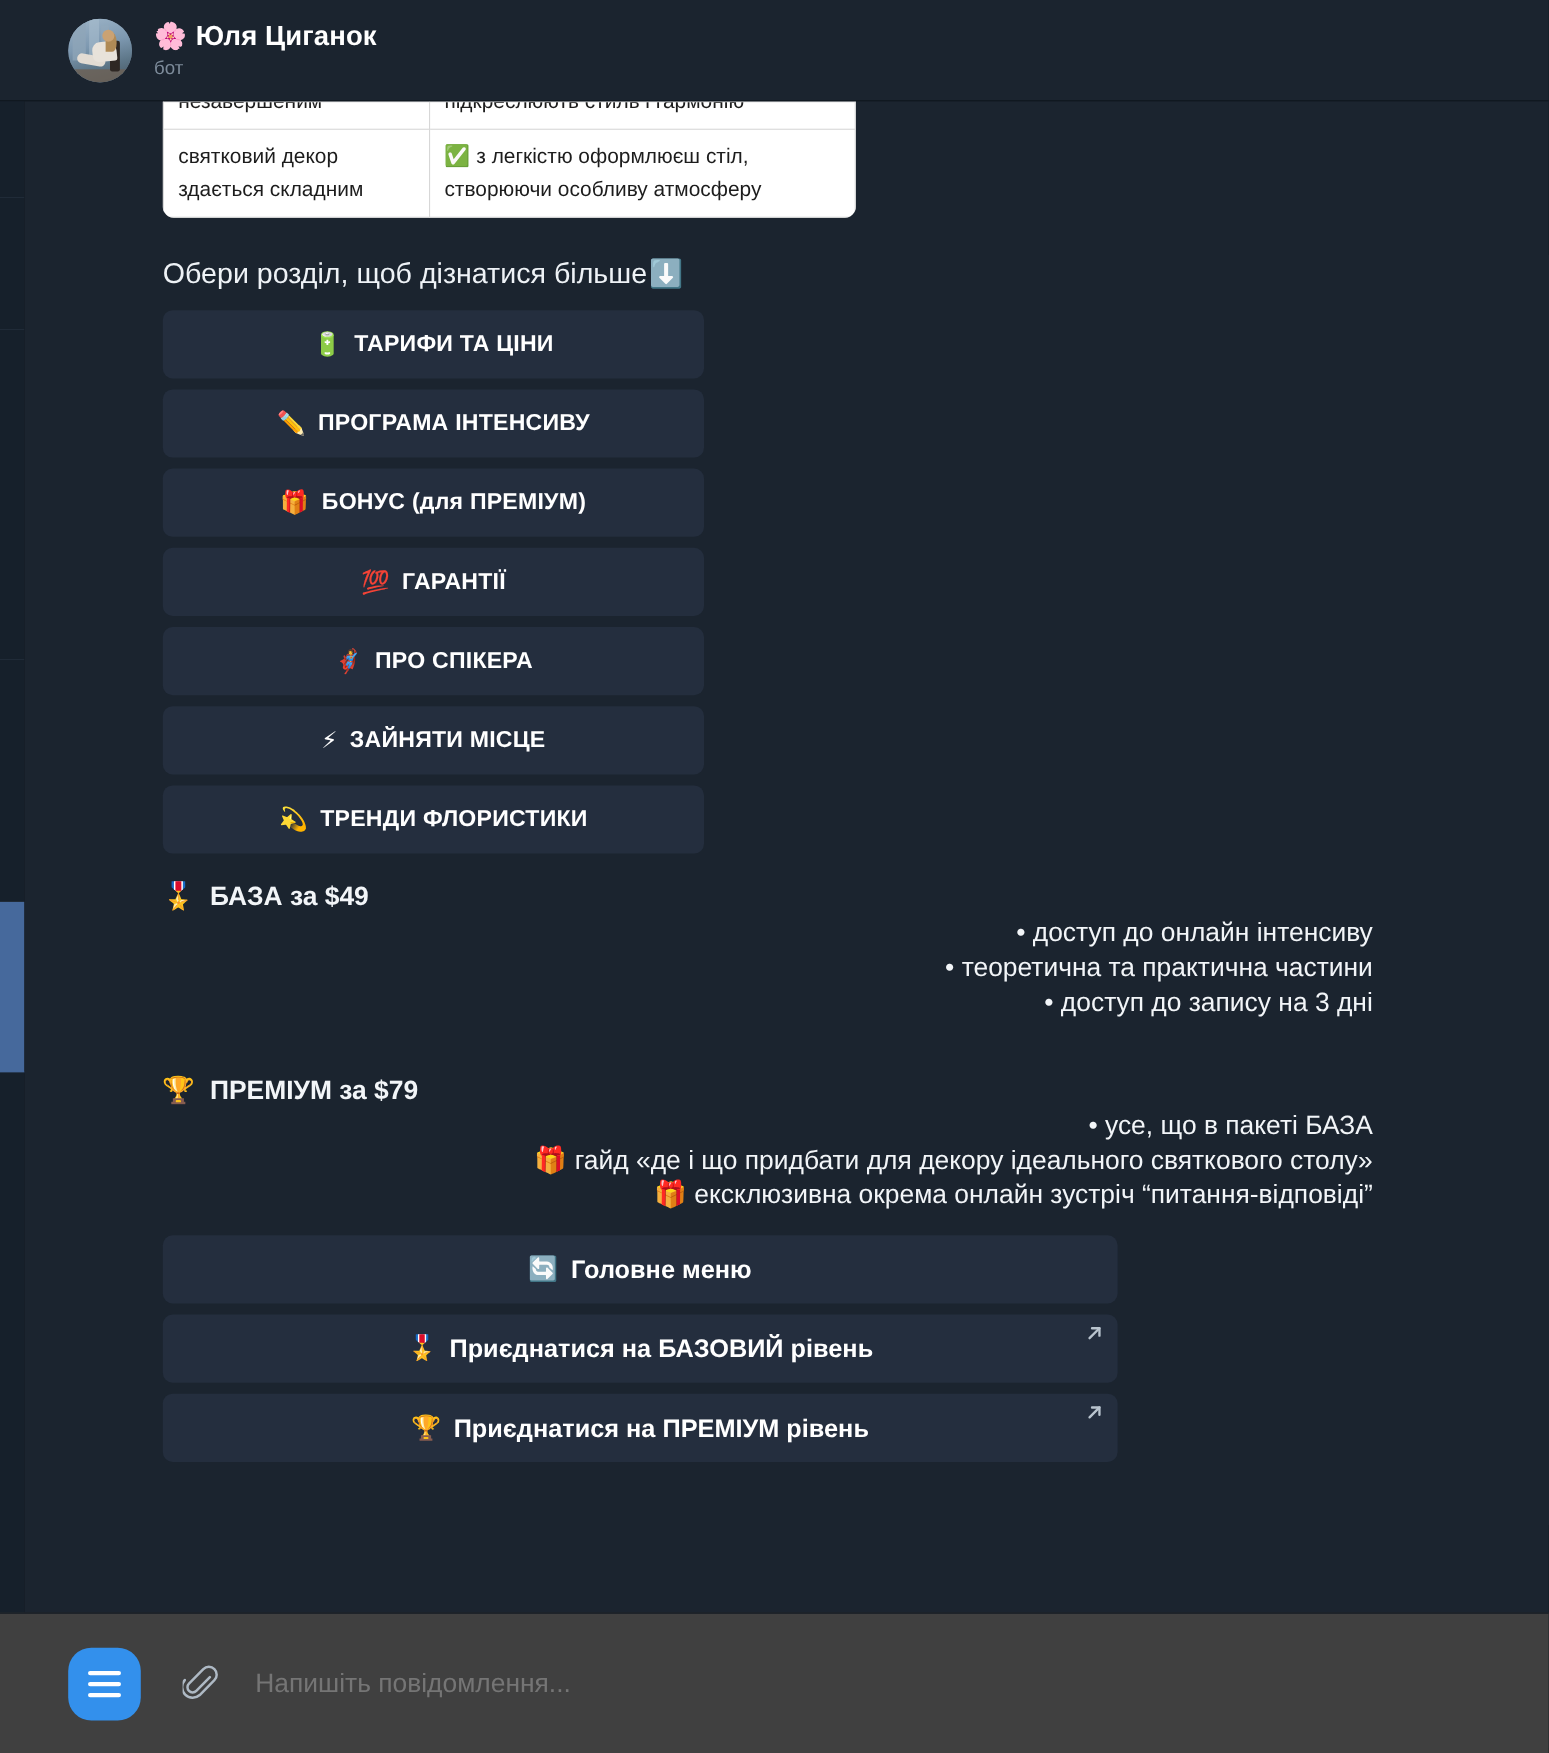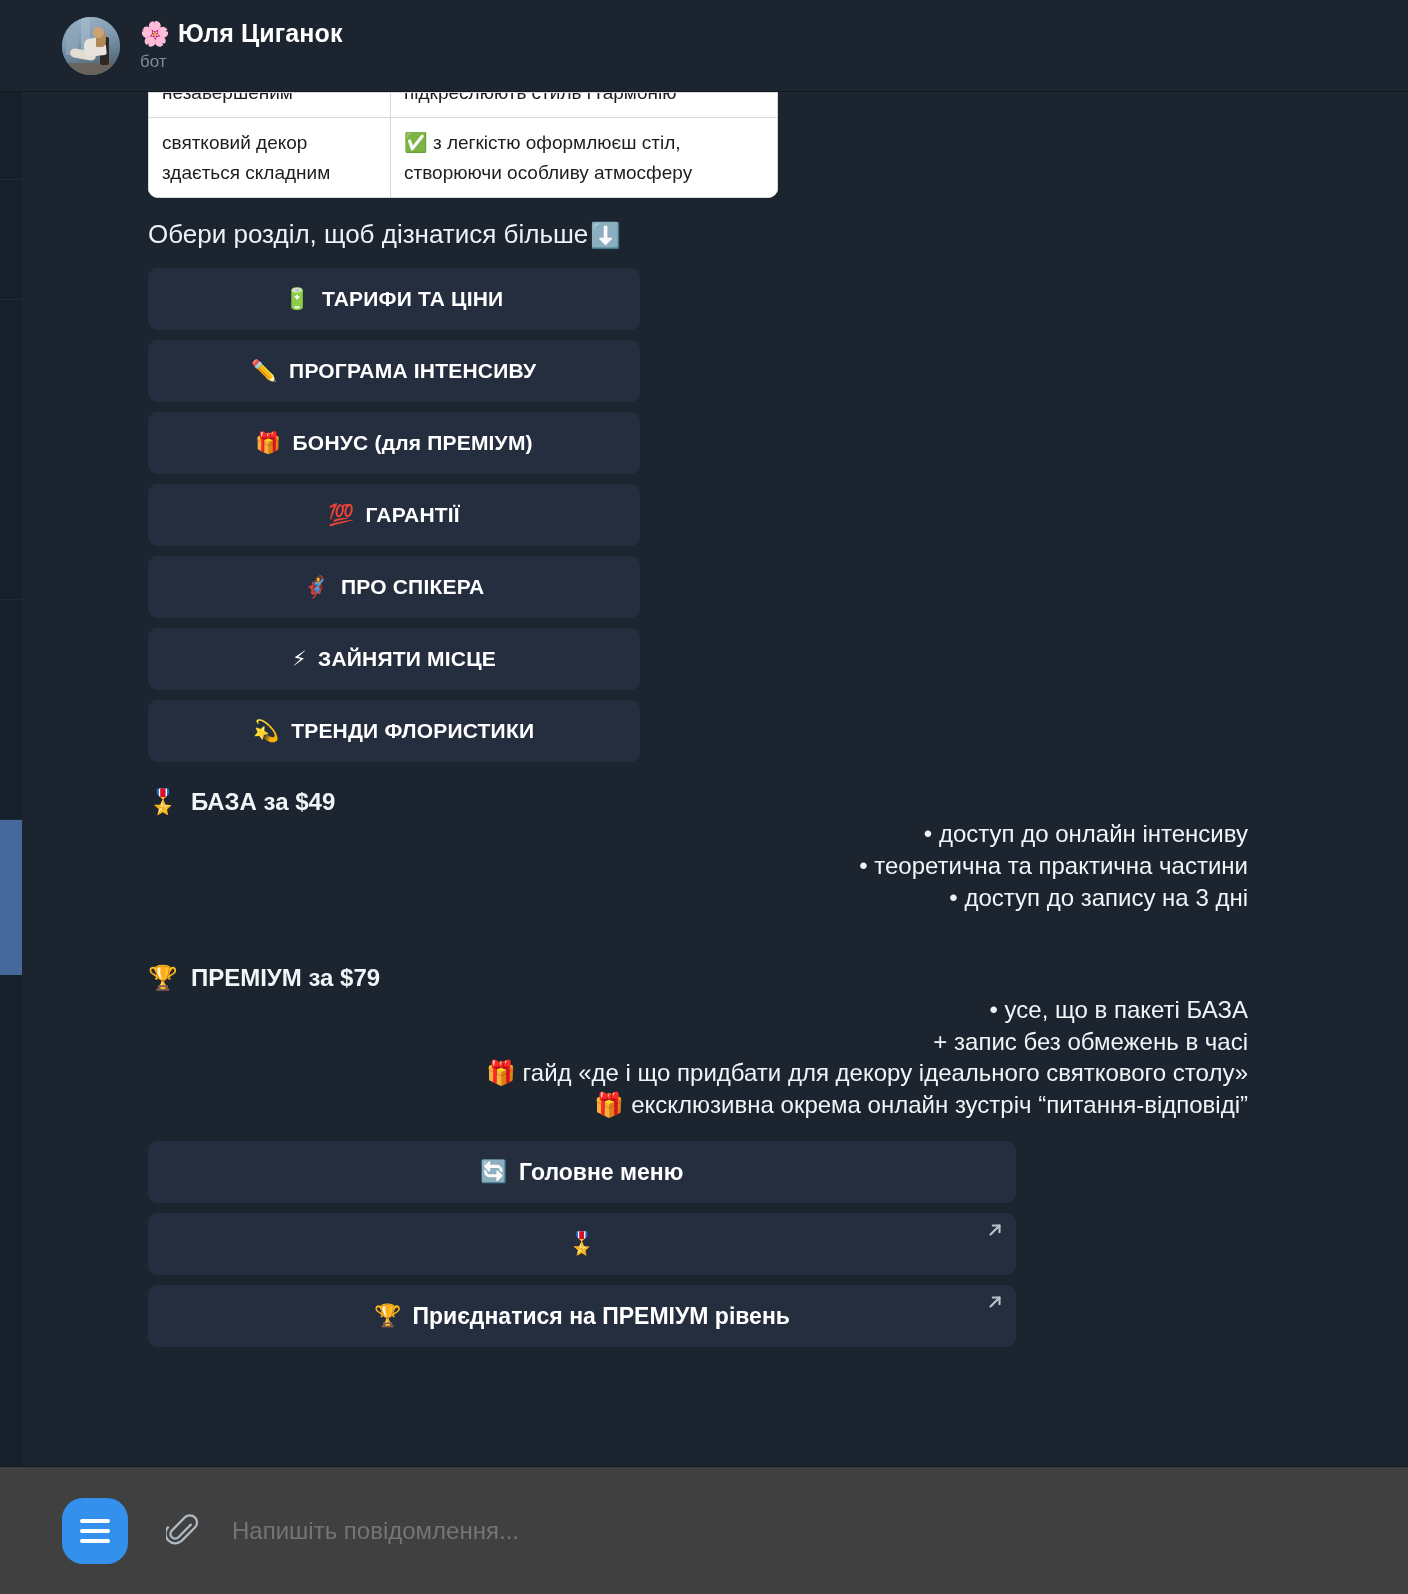--- a/index.html
+++ b/index.html
@@ -143,21 +143,21 @@
     color: #1d1d1d;
   }
   table.cmp tr.clipped span {
     display: block;
     margin-top: -15px;
   }
   .chk { color: #27ae60; }
 
   
   .prompt-line {
-    margin-top: 20px;
+    margin-top: 34px;
     font-size: 26px;
     color: #eef2f6;
     display: flex;
     align-items: center;
     gap: 2px;
     line-height: 1.3;
   }
   .prompt-line .dl-emoji { font-size: 25px; }
 
   
@@ -384,38 +384,38 @@
       </div>
 
       <div class="gap" style="height:28px"></div>
 
       <div class="text-block" style="margin-top:20px">
         <div class="headline">
           <span>🏆</span>
           <span>ПРЕМІУМ за $79</span>
         </div>
         <div class="line">• усе, що в пакеті БАЗА</div>
-        <div class="line">+ запис без обмежень в часі</div>
         <div class="line">
           <span>🎁</span>
           <span>гайд «де і що придбати для декору ідеального святкового столу»</span>
         </div>
         <div class="line">
           <span>🎁</span>
           <span>ексклюзивна окрема онлайн зустріч “питання-відповіді”</span>
         </div>
       </div>
 
       <div class="kb-wide">
         <div class="kb-wide-btn">
           <span class="emoji">🔄</span>
           <span>Головне меню</span>
         </div>
         <div class="kb-wide-btn">
           <span class="emoji">🎖️</span>
+          <span>Приєднатися на БАЗОВИЙ рівень</span>
           <span class="ext-arrow">
             <svg viewBox="0 0 16 16" width="18" height="18" fill="none" stroke="currentColor" stroke-width="1.9" stroke-linecap="round" stroke-linejoin="round">
               <path d="M4 12 L12 4"></path>
                 <path d="M6 4 H12 V10"></path>
             </svg>
           </span>
         </div>
         <div class="kb-wide-btn">
           <span class="emoji">🏆</span>
           <span>Приєднатися на ПРЕМІУМ рівень</span>

